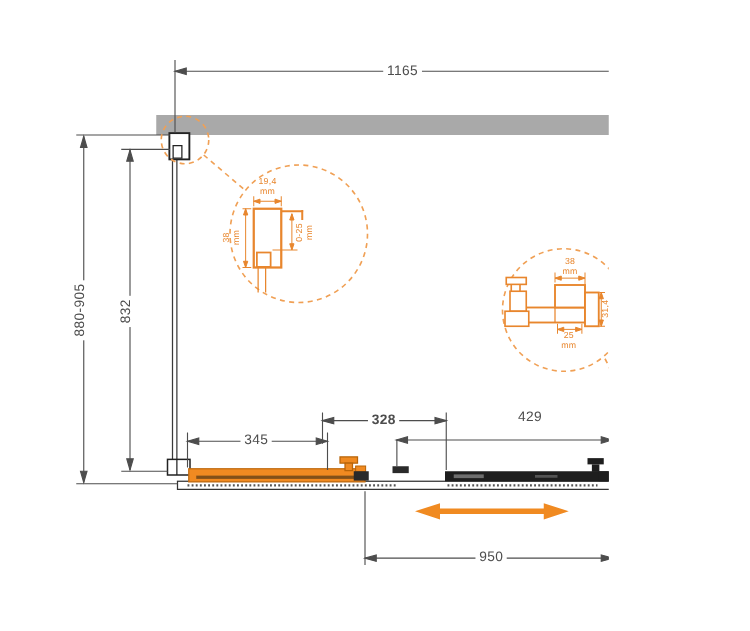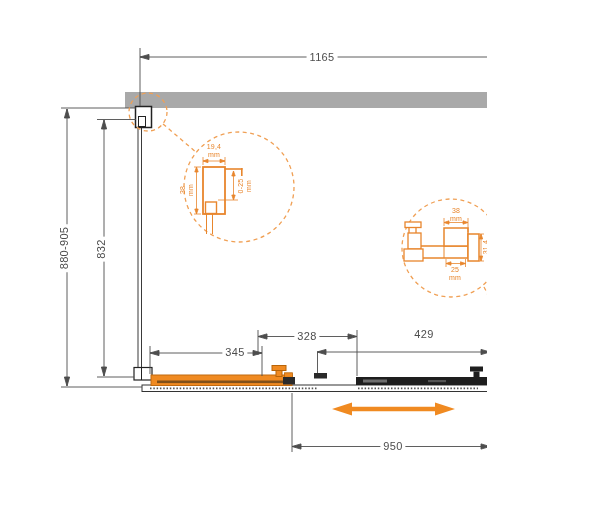--- a/index.html
+++ b/index.html
@@ -188,22 +188,22 @@
     <line x1="479.5" y1="261" x2="484" y2="261"></line>
     <line x1="481" y1="234" x2="481" y2="261"></line>
     <polygon points="481,234 479.3,239 482.7,239"></polygon>
     <polygon points="481,261 479.3,256 482.7,256"></polygon>
   </g>
 </svg>
 
 <div class="dim" style="left:322px;top:57px;">1165</div>
 <div class="dim rot" style="left:64px;top:248px;">880-905</div>
 <div class="dim rot" style="left:101px;top:249px;">832</div>
-<div class="dim" style="left:205px;top:352px;margin-left:30px;">345</div>
-<div class="dim" style="left:307px;top:336px;">328</div>
+<div class="dim" style="left:205px;top:352px;">345</div>
+<div class="dim" style="left:307px;top:336px;font-weight:bold;">328</div>
 <div class="dim" style="left:424px;top:334px;">429</div>
 <div class="dim" style="left:393px;top:446px;">950</div>
 
 <div class="ddim" style="left:214px;top:150px;">
   <span>19,4</span>
   <span>mm</span>
 </div>
 <div class="ddim rot" style="left:186px;top:190px;">
   <span>38</span>
   <span>mm</span>

